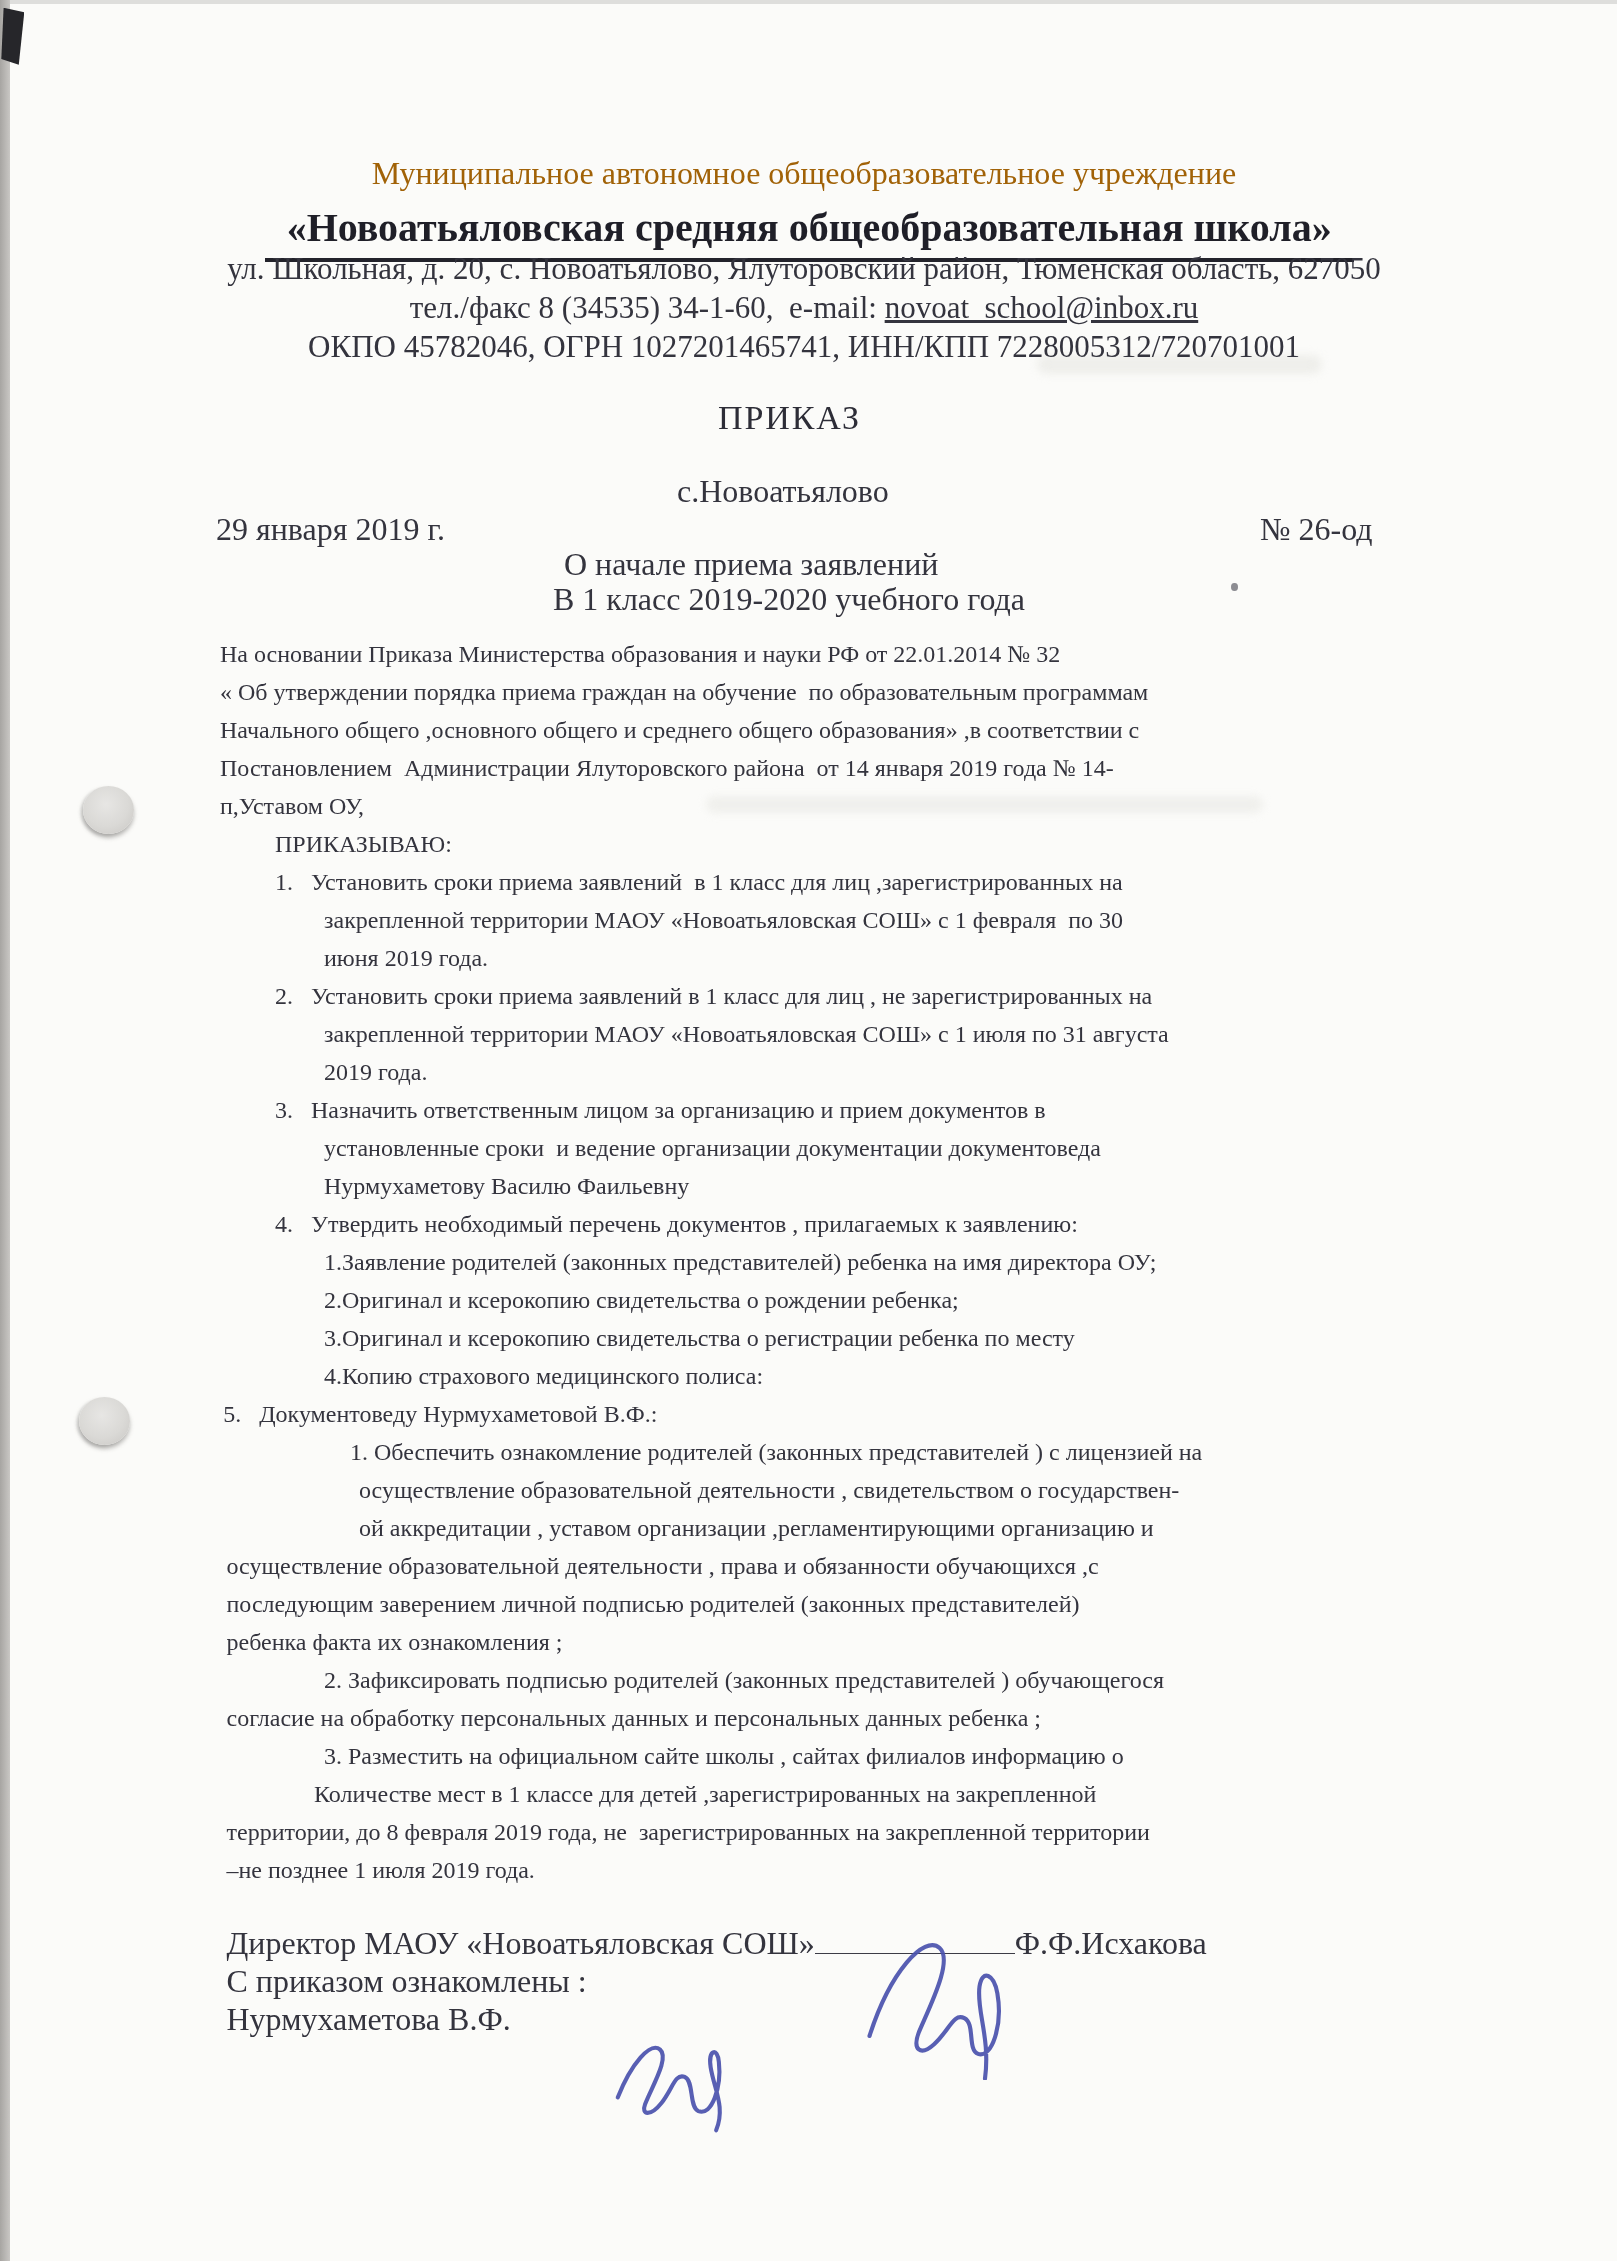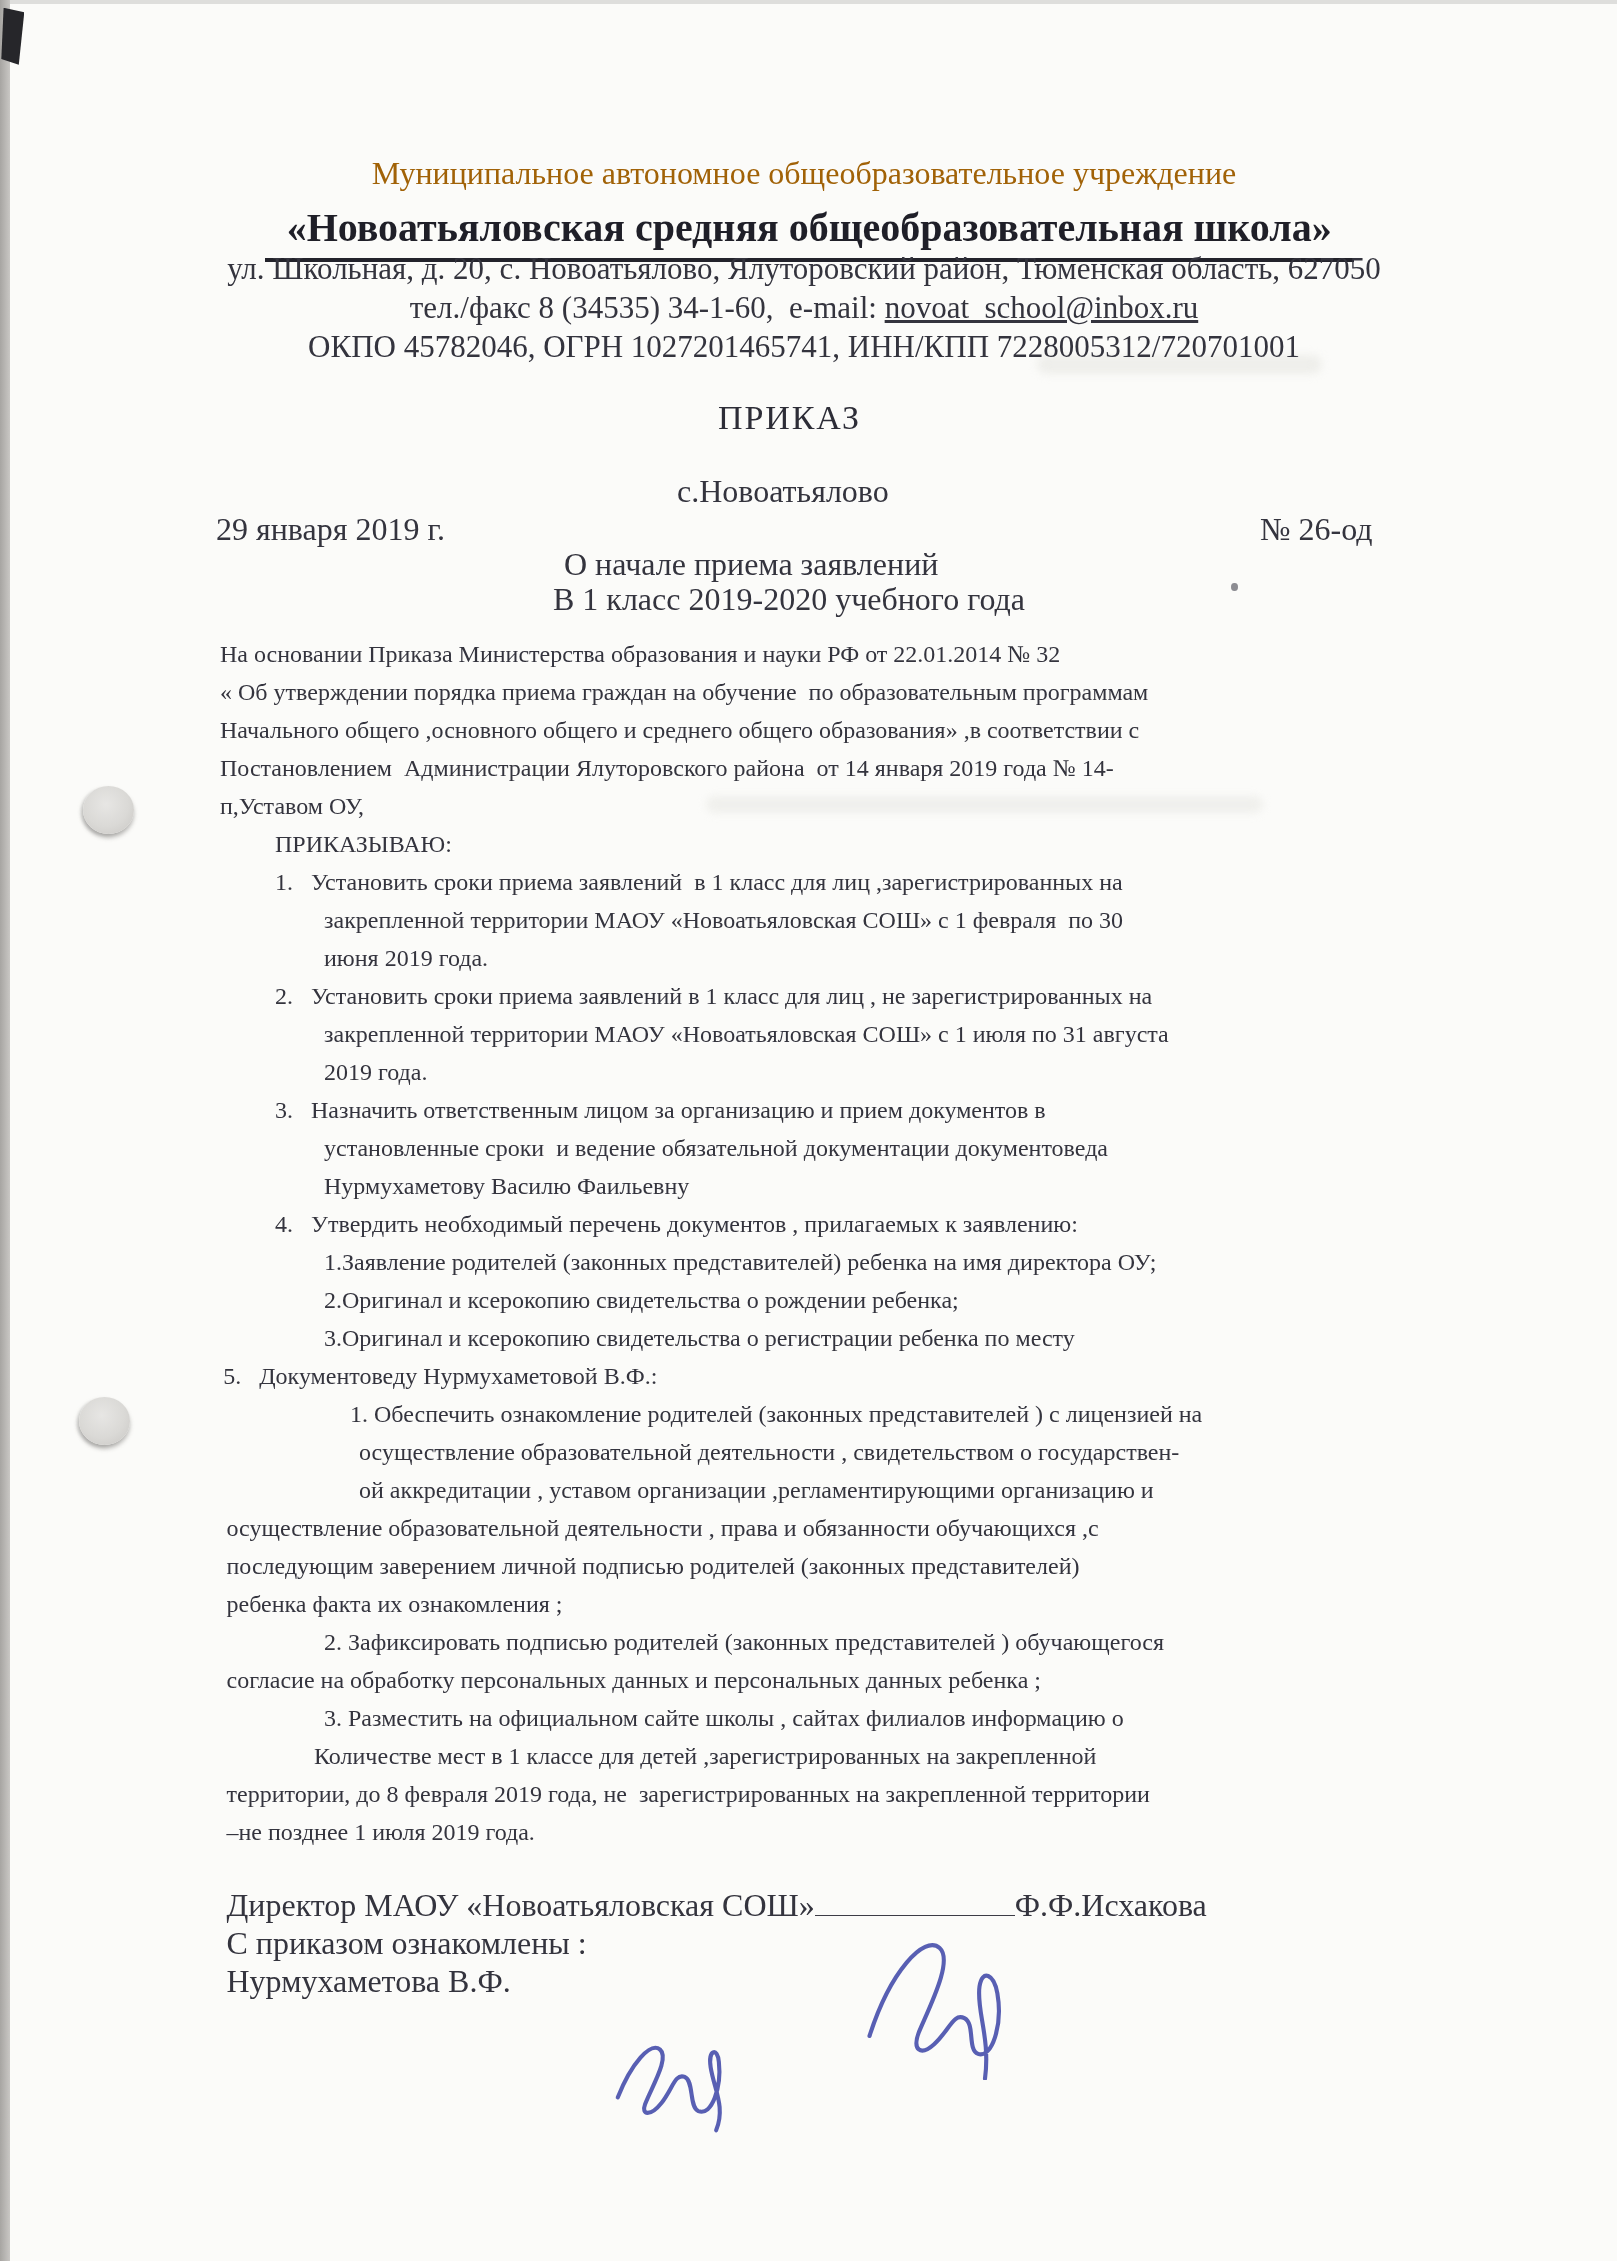--- a/index.html
+++ b/index.html
@@ -83,26 +83,27 @@
     <div class="line i0">Постановлением  Администрации Ялуторовского района  от 14 января 2019 года № 14-</div>
     <div class="line i0">п,Уставом ОУ,</div>
     <div class="line i1">ПРИКАЗЫВАЮ:</div>
     <div class="line i1">1.   Установить сроки приема заявлений  в 1 класс для лиц ,зарегистрированных на</div>
     <div class="line i2">закрепленной территории МАОУ «Новоатьяловская СОШ» с 1 февраля  по 30</div>
     <div class="line i2">июня 2019 года.</div>
     <div class="line i1">2.   Установить сроки приема заявлений в 1 класс для лиц , не зарегистрированных на</div>
     <div class="line i2">закрепленной территории МАОУ «Новоатьяловская СОШ» с 1 июля по 31 августа</div>
     <div class="line i2">2019 года.</div>
     <div class="line i1">3.   Назначить ответственным лицом за организацию и прием документов в</div>
-    <div class="line i2">установленные сроки  и ведение обязательной документации документоведа</div>
+    <div class="line i2">установленные сроки  и ведение организации документации документоведа</div>
     <div class="line i2">Нурмухаметову Василю Фаильевну</div>
     <div class="line i1">4.   Утвердить необходимый перечень документов , прилагаемых к заявлению:</div>
     <div class="line i2">1.Заявление родителей (законных представителей) ребенка на имя директора ОУ;</div>
     <div class="line i2">2.Оригинал и ксерокопию свидетельства о рождении ребенка;</div>
     <div class="line i2">3.Оригинал и ксерокопию свидетельства о регистрации ребенка по месту</div>
+    <div class="line i2">4.Копию страхового медицинского полиса:</div>
     <div class="line i1b">5.   Документоведу Нурмухаметовой В.Ф.:</div>
     <div class="line i3">1. Обеспечить ознакомление родителей (законных представителей ) с лицензией на</div>
     <div class="line i3b">осуществление образовательной деятельности , свидетельством о государствен-</div>
     <div class="line i3b">ой аккредитации , уставом организации ,регламентирующими организацию и</div>
     <div class="line i0b">осуществление образовательной деятельности , права и обязанности обучающихся ,с</div>
     <div class="line i0b">последующим заверением личной подписью родителей (законных представителей)</div>
     <div class="line i0b">ребенка факта их ознакомления ;</div>
     <div class="line i3c">2. Зафиксировать подписью родителей (законных представителей ) обучающегося</div>
     <div class="line i0b">согласие на обработку персональных данных и персональных данных ребенка ;</div>
     <div class="line i3c">3. Разместить на официальном сайте школы , сайтах филиалов информацию о</div>

